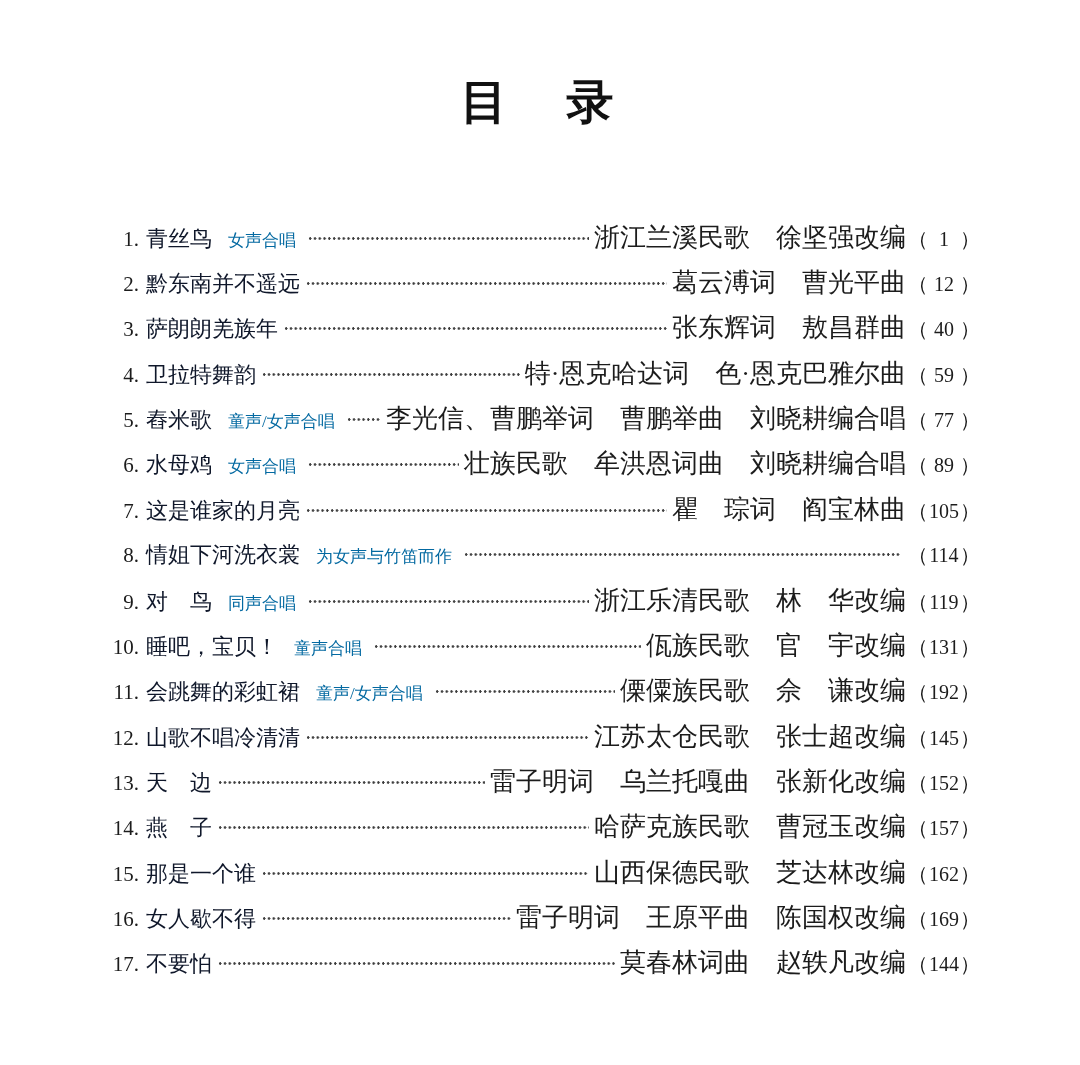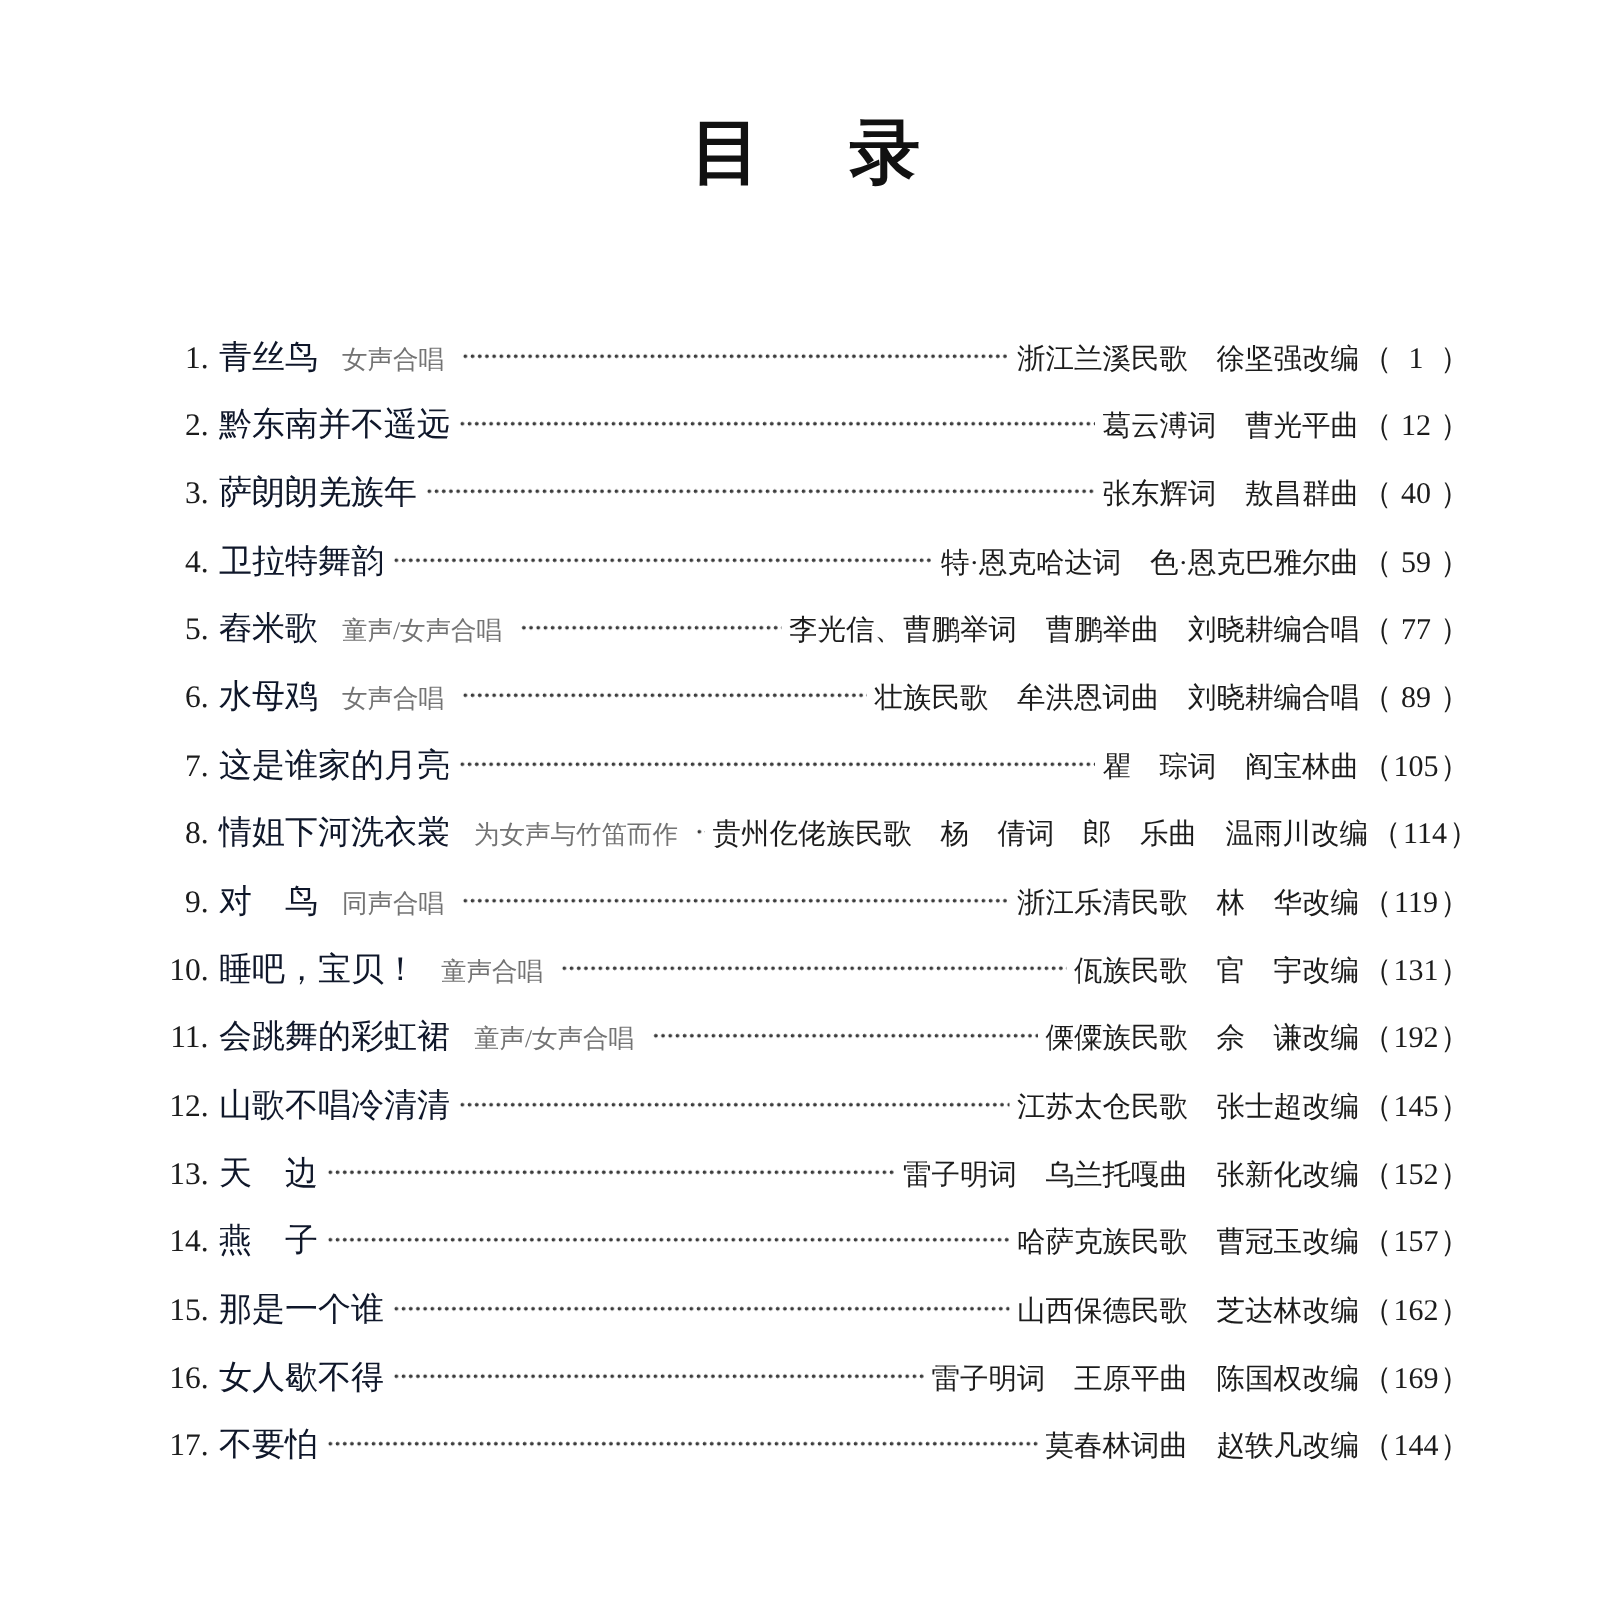--- a/index.html
+++ b/index.html
@@ -52,35 +52,35 @@
     flex: none;
     font-size: 22px;
     font-weight: 500;
     color: #0f172a;
   }
   .subtitle {
     flex: none;
     margin-left: 16px;
     margin-right: 6px;
     font-size: 17px;
-    color: #737373;
+    color: #0369a1;
   }
   .leader {
     flex: 1 1 0;
     min-width: 6px;
     align-self: auto;
     height: 15px;
     margin: 0 5px 0 6px;
     background-image: radial-gradient(circle at 2.2px 50%, #3c3c3c 1.05px, rgba(0,0,0,0) 1.45px);
     background-size: 4.8px 100%;
     background-repeat: repeat-x;
   }
   .credits {
     flex: none;
-    font-size: 19px;
+    font-size: 26px;
     color: #1c1c1c;
     text-align: center;
   }
   .pageno {
     flex: none;
     font-size: 20px;
     margin-left: 2px;
   }
   .pnum {
     display: inline-block;
@@ -153,21 +153,20 @@
 
     <span class="leader"></span>
     <span class="credits">瞿　琮词　阎宝林曲</span>
     <span class="pageno"><span class="paren">（</span><span class="pnum">105</span><span class="paren">）</span></span>
   </div>
       <div class="row">
     <span class="num">8.</span>
     <span class="title">情姐下河洗衣裳</span>
     <span class="subtitle">为女声与竹笛而作</span>
     <span class="leader"></span>
-    <span class="credits">贵州仡佬族民歌　杨　倩词　郎　乐曲　温雨川改编</span>
     <span class="pageno"><span class="paren">（</span><span class="pnum">114</span><span class="paren">）</span></span>
   </div>
       <div class="row">
     <span class="num">9.</span>
     <span class="title">对　鸟</span>
     <span class="subtitle">同声合唱</span>
     <span class="leader"></span>
     <span class="credits">浙江乐清民歌　林　华改编</span>
     <span class="pageno"><span class="paren">（</span><span class="pnum">119</span><span class="paren">）</span></span>
   </div>

